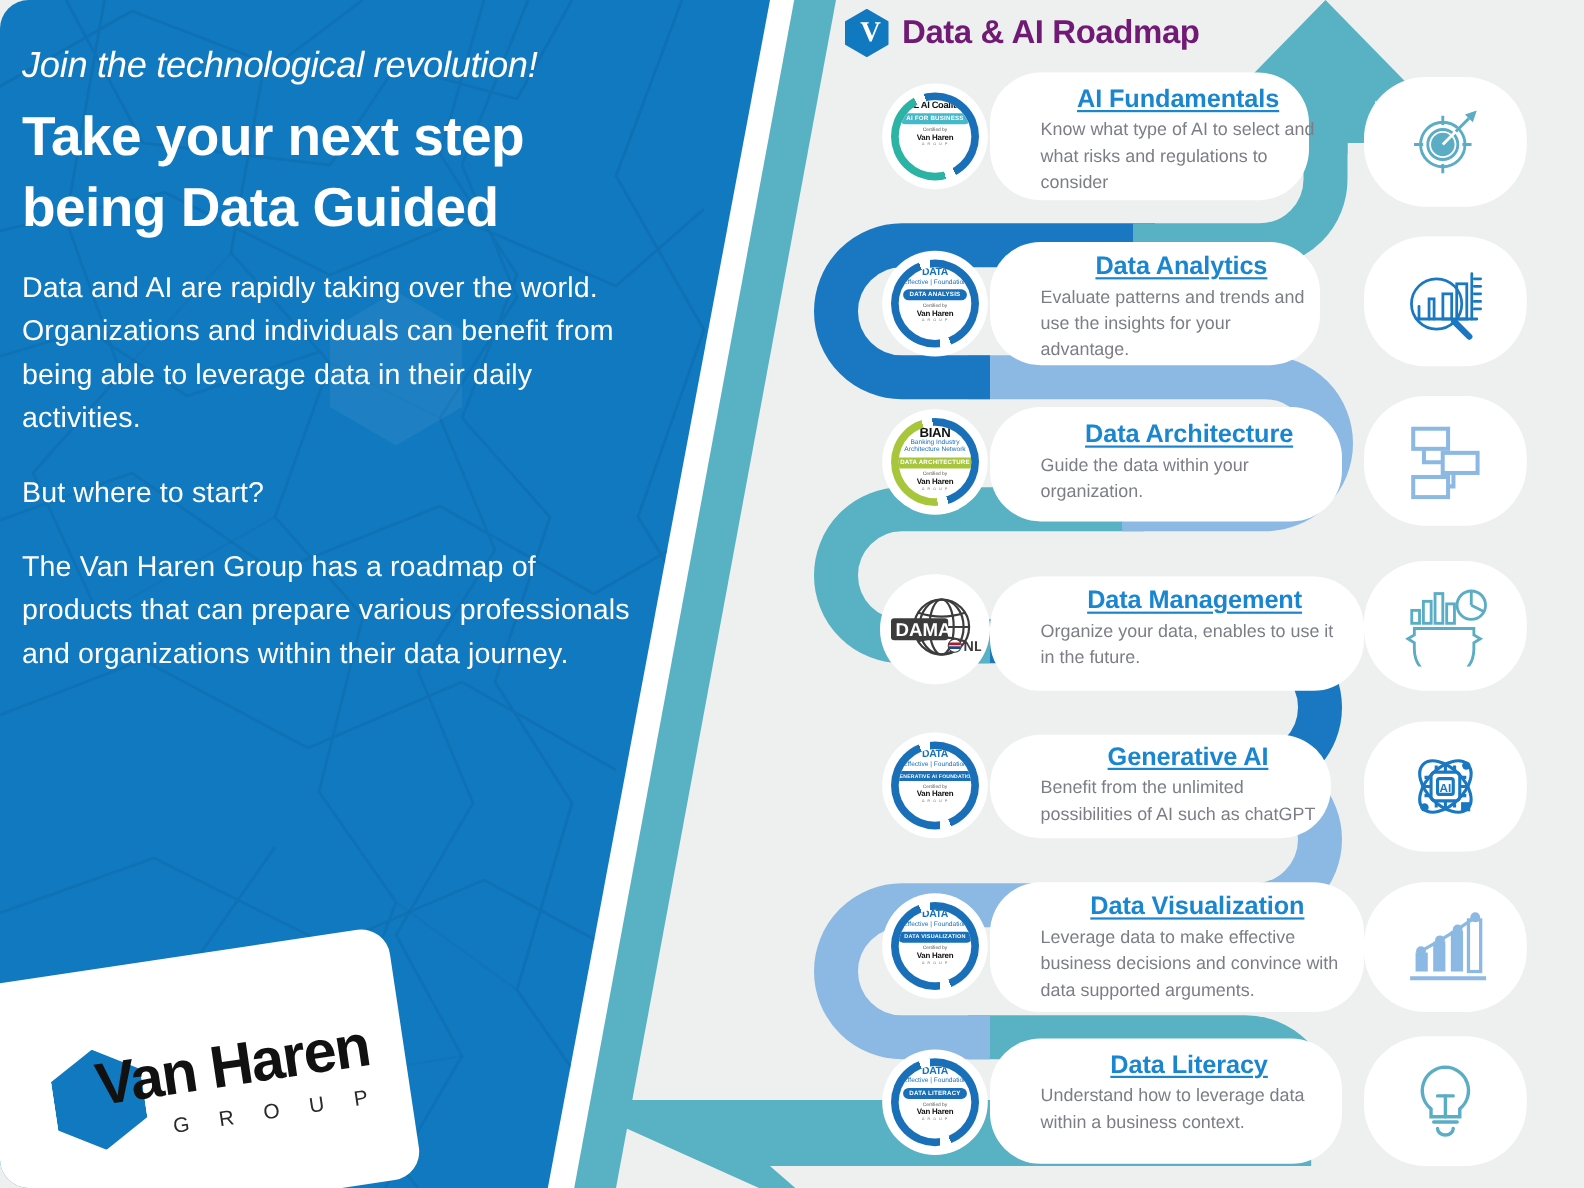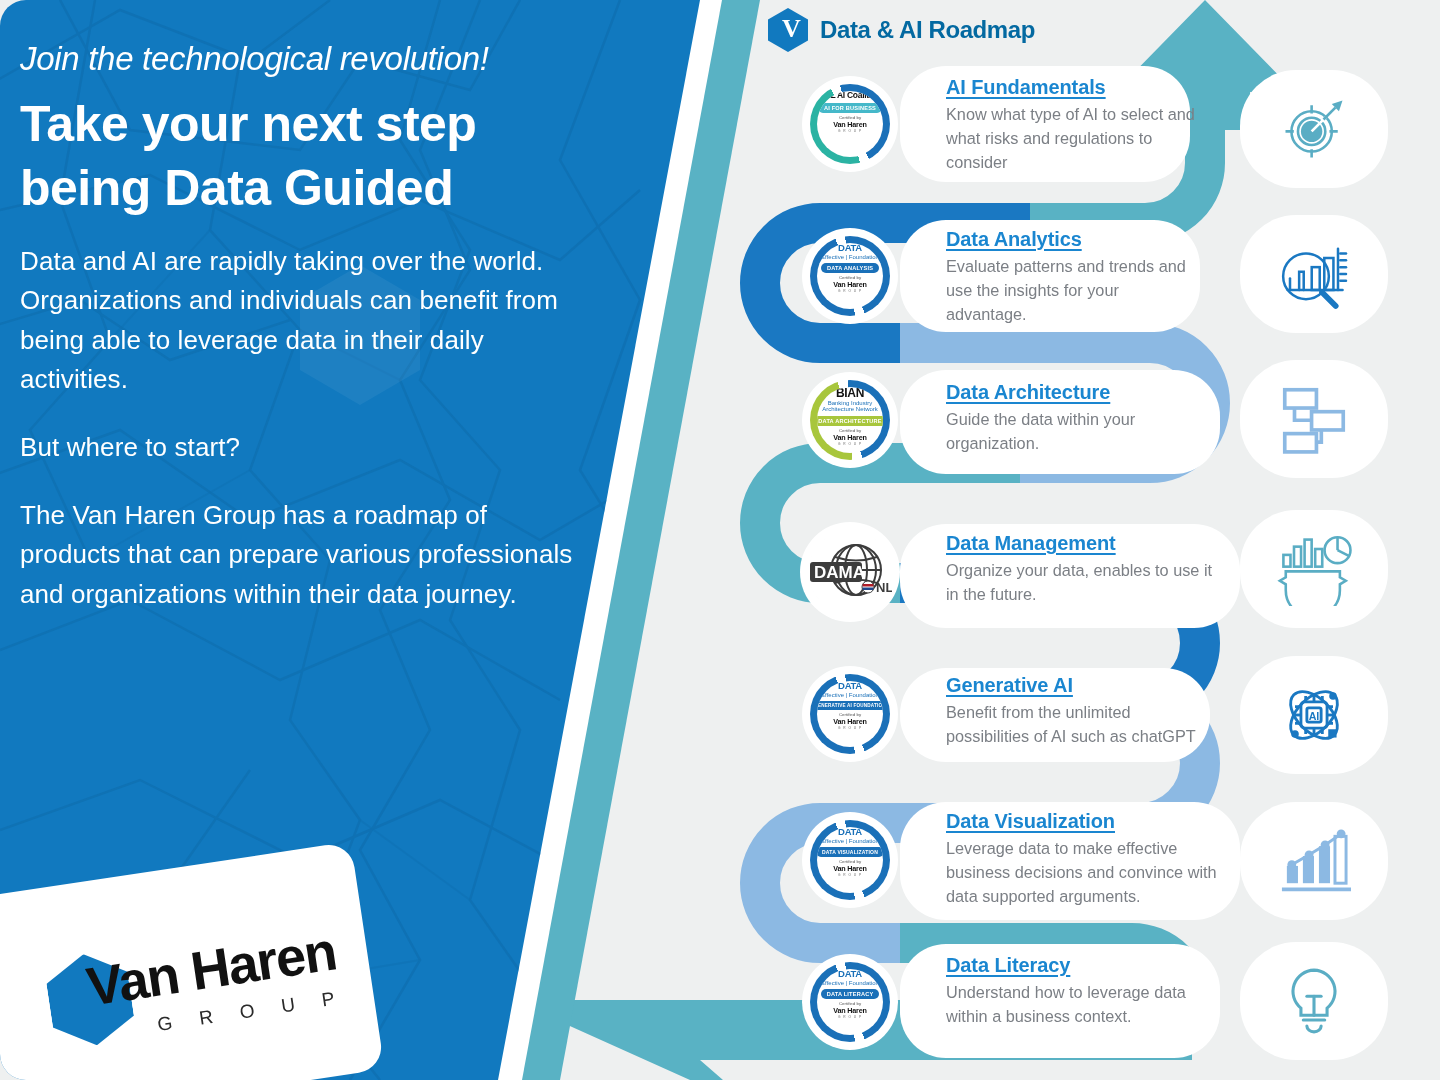--- a/index.html
+++ b/index.html
@@ -66,33 +66,34 @@
   .rm-header{position:absolute;left:768px;top:8px;display:flex;align-items:center;gap:12px;}
   .rm-hex{width:40px;height:44px;position:relative;}
   .rm-hex .hx{
     position:absolute;inset:0;background:#1179bf;
     clip-path:polygon(50% 0,100% 26%,100% 74%,50% 100%,0 74%,0 26%);
   }
   .rm-hex .vv{
     position:absolute;left:14px;top:8px;font-size:26px;font-weight:700;color:#fff;
     line-height:1;font-family:"Liberation Serif",serif;
   }
-  .rm-title{font-size:24px;font-weight:700;color:#0369a1;letter-spacing:-.4px;}
+  .rm-title{font-size:30px;font-weight:700;color:#701a75;letter-spacing:-.4px;}
 
   
   .step{position:absolute;}
   .step-card{
     position:absolute;background:#fff;border-radius:46px;
     display:flex;align-items:center;
   }
   .step-text{position:absolute;}
   .step-title{
-    font-size:20px;font-weight:700;color:#1a86d0;text-decoration:underline;
+    font-size:23px;font-weight:700;color:#1a86d0;text-decoration:underline;
     text-underline-offset:3px;text-decoration-thickness:2px;margin:0 0 4px 0;
     letter-spacing:-.1px;
+    text-align:center;
   }
   .step-desc{
     font-size:16.3px;color:#7b7f85;line-height:1.46;margin:0;font-weight:400;
   }
 
   
   .badge{
     position:absolute;width:84px;height:84px;border-radius:50%;
     background:#fff;box-shadow:0 0 0 6px #fff;
   }

